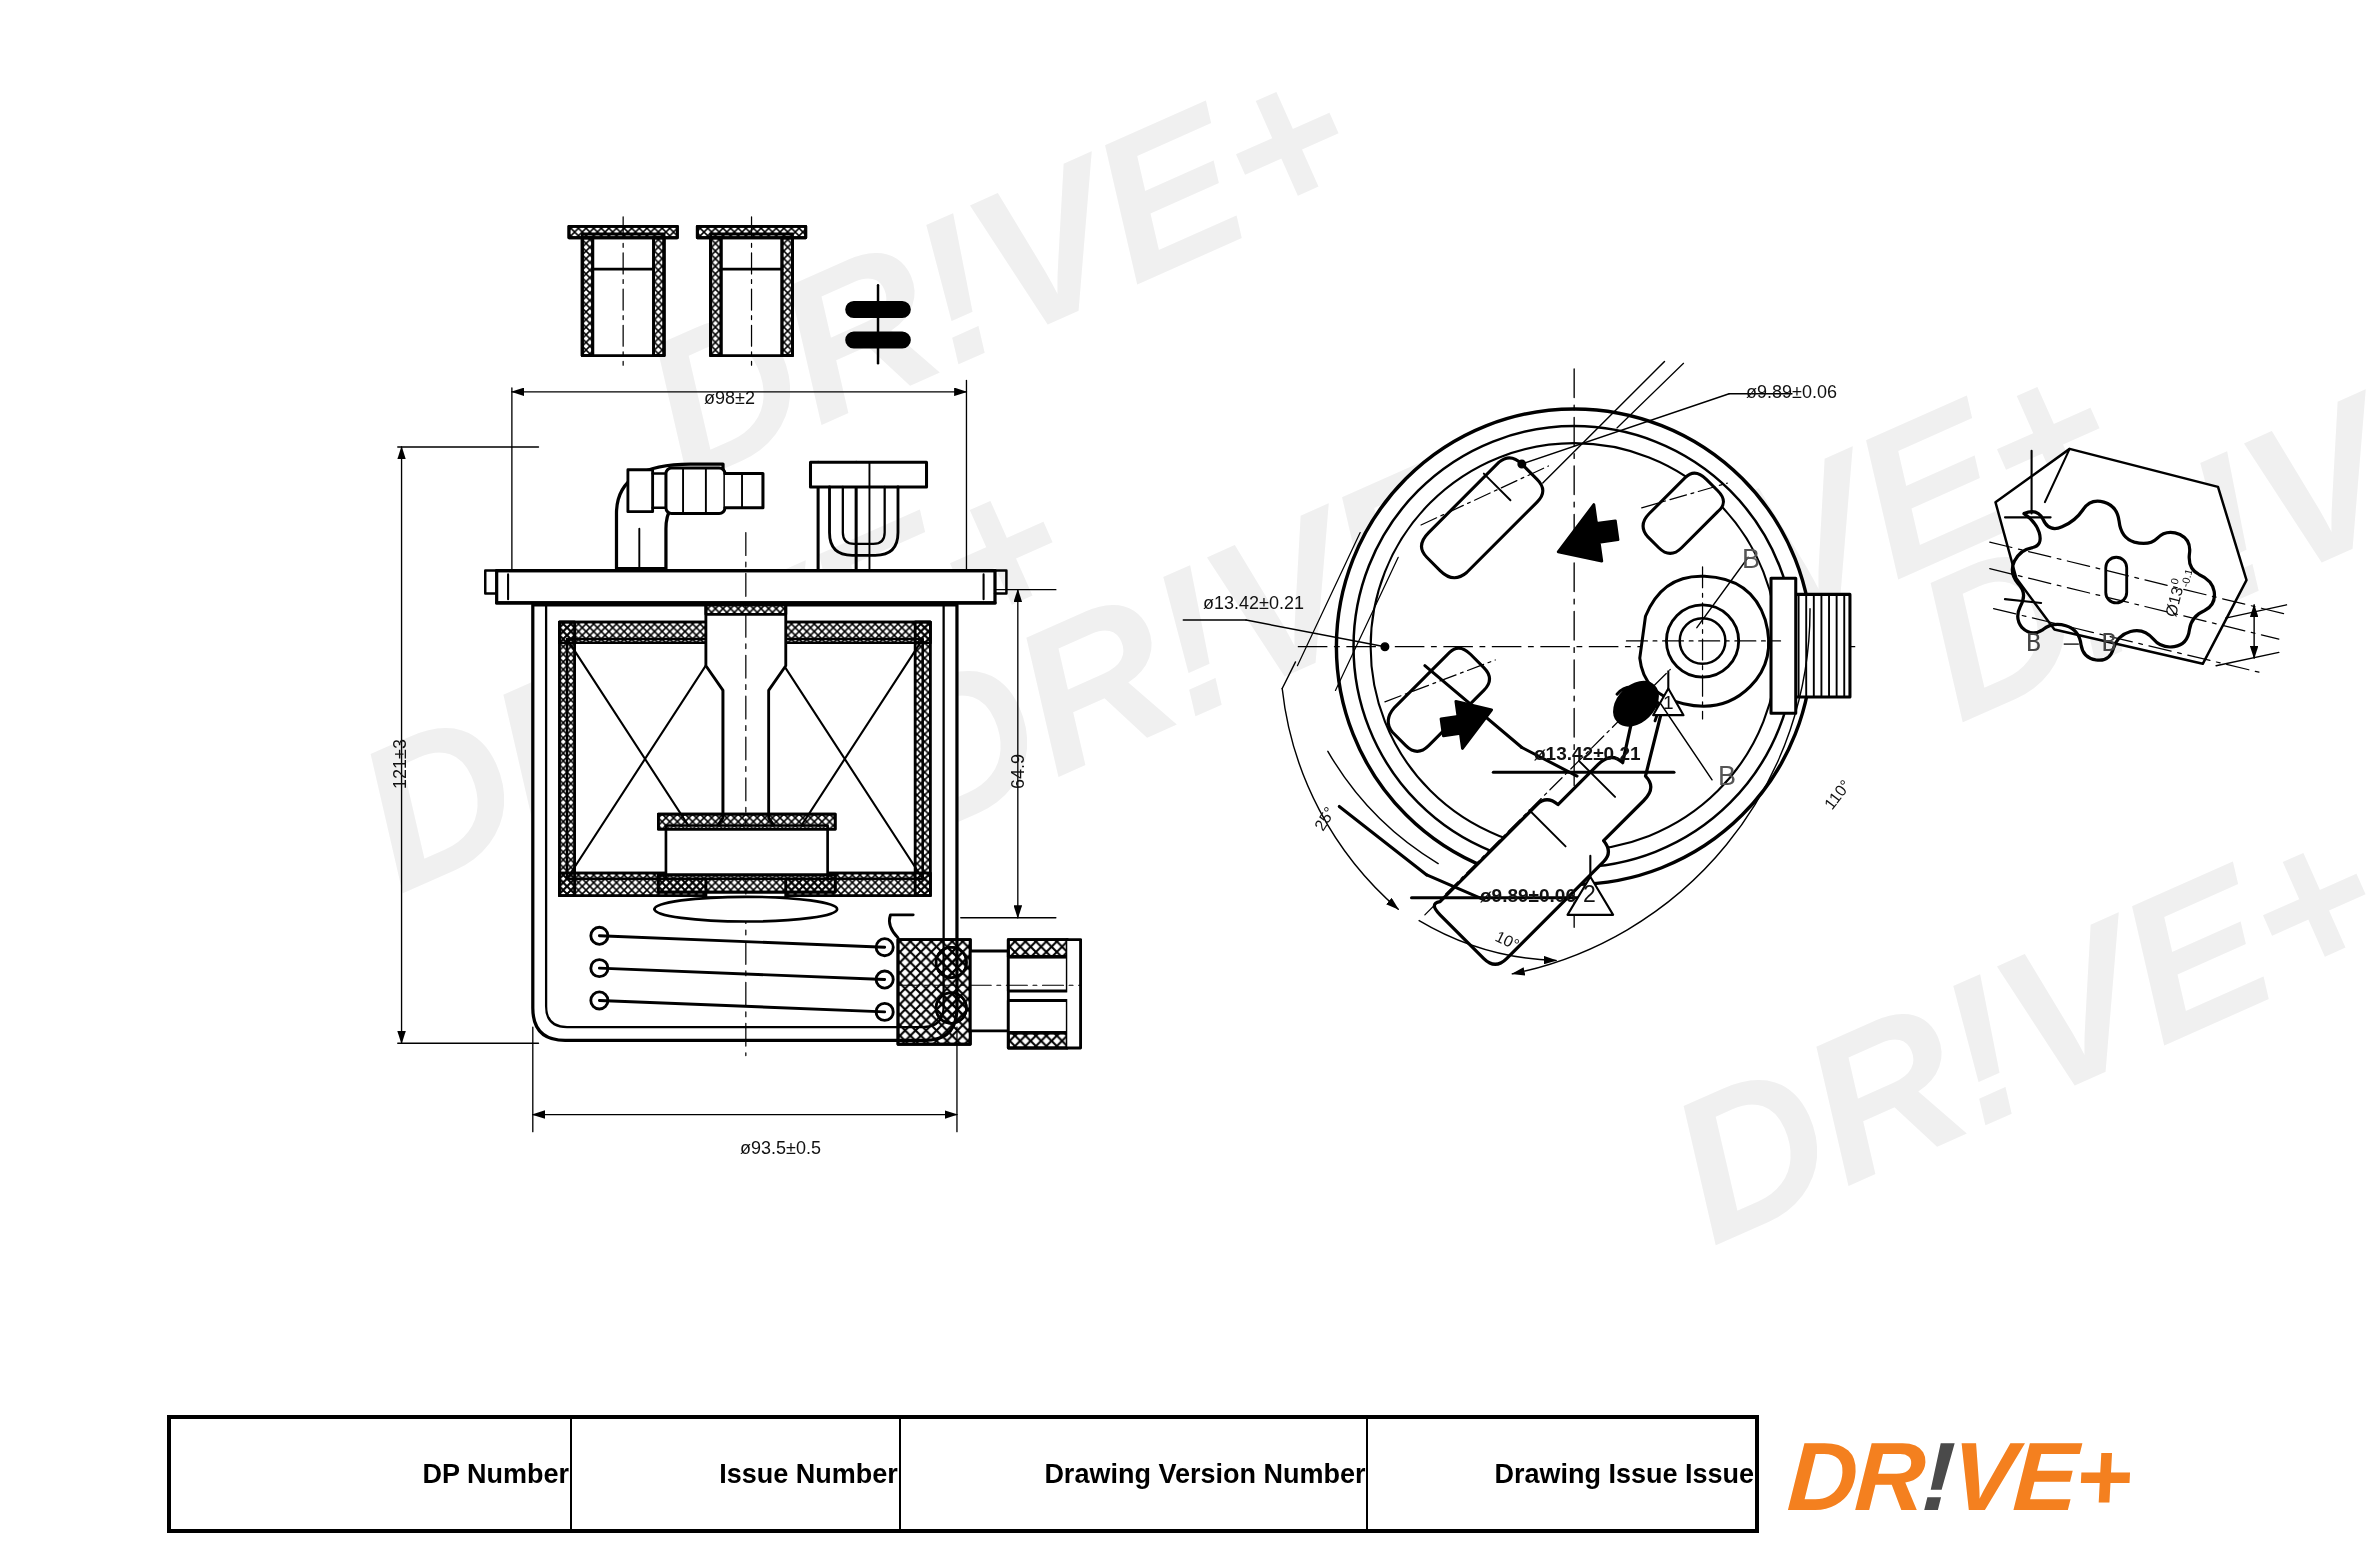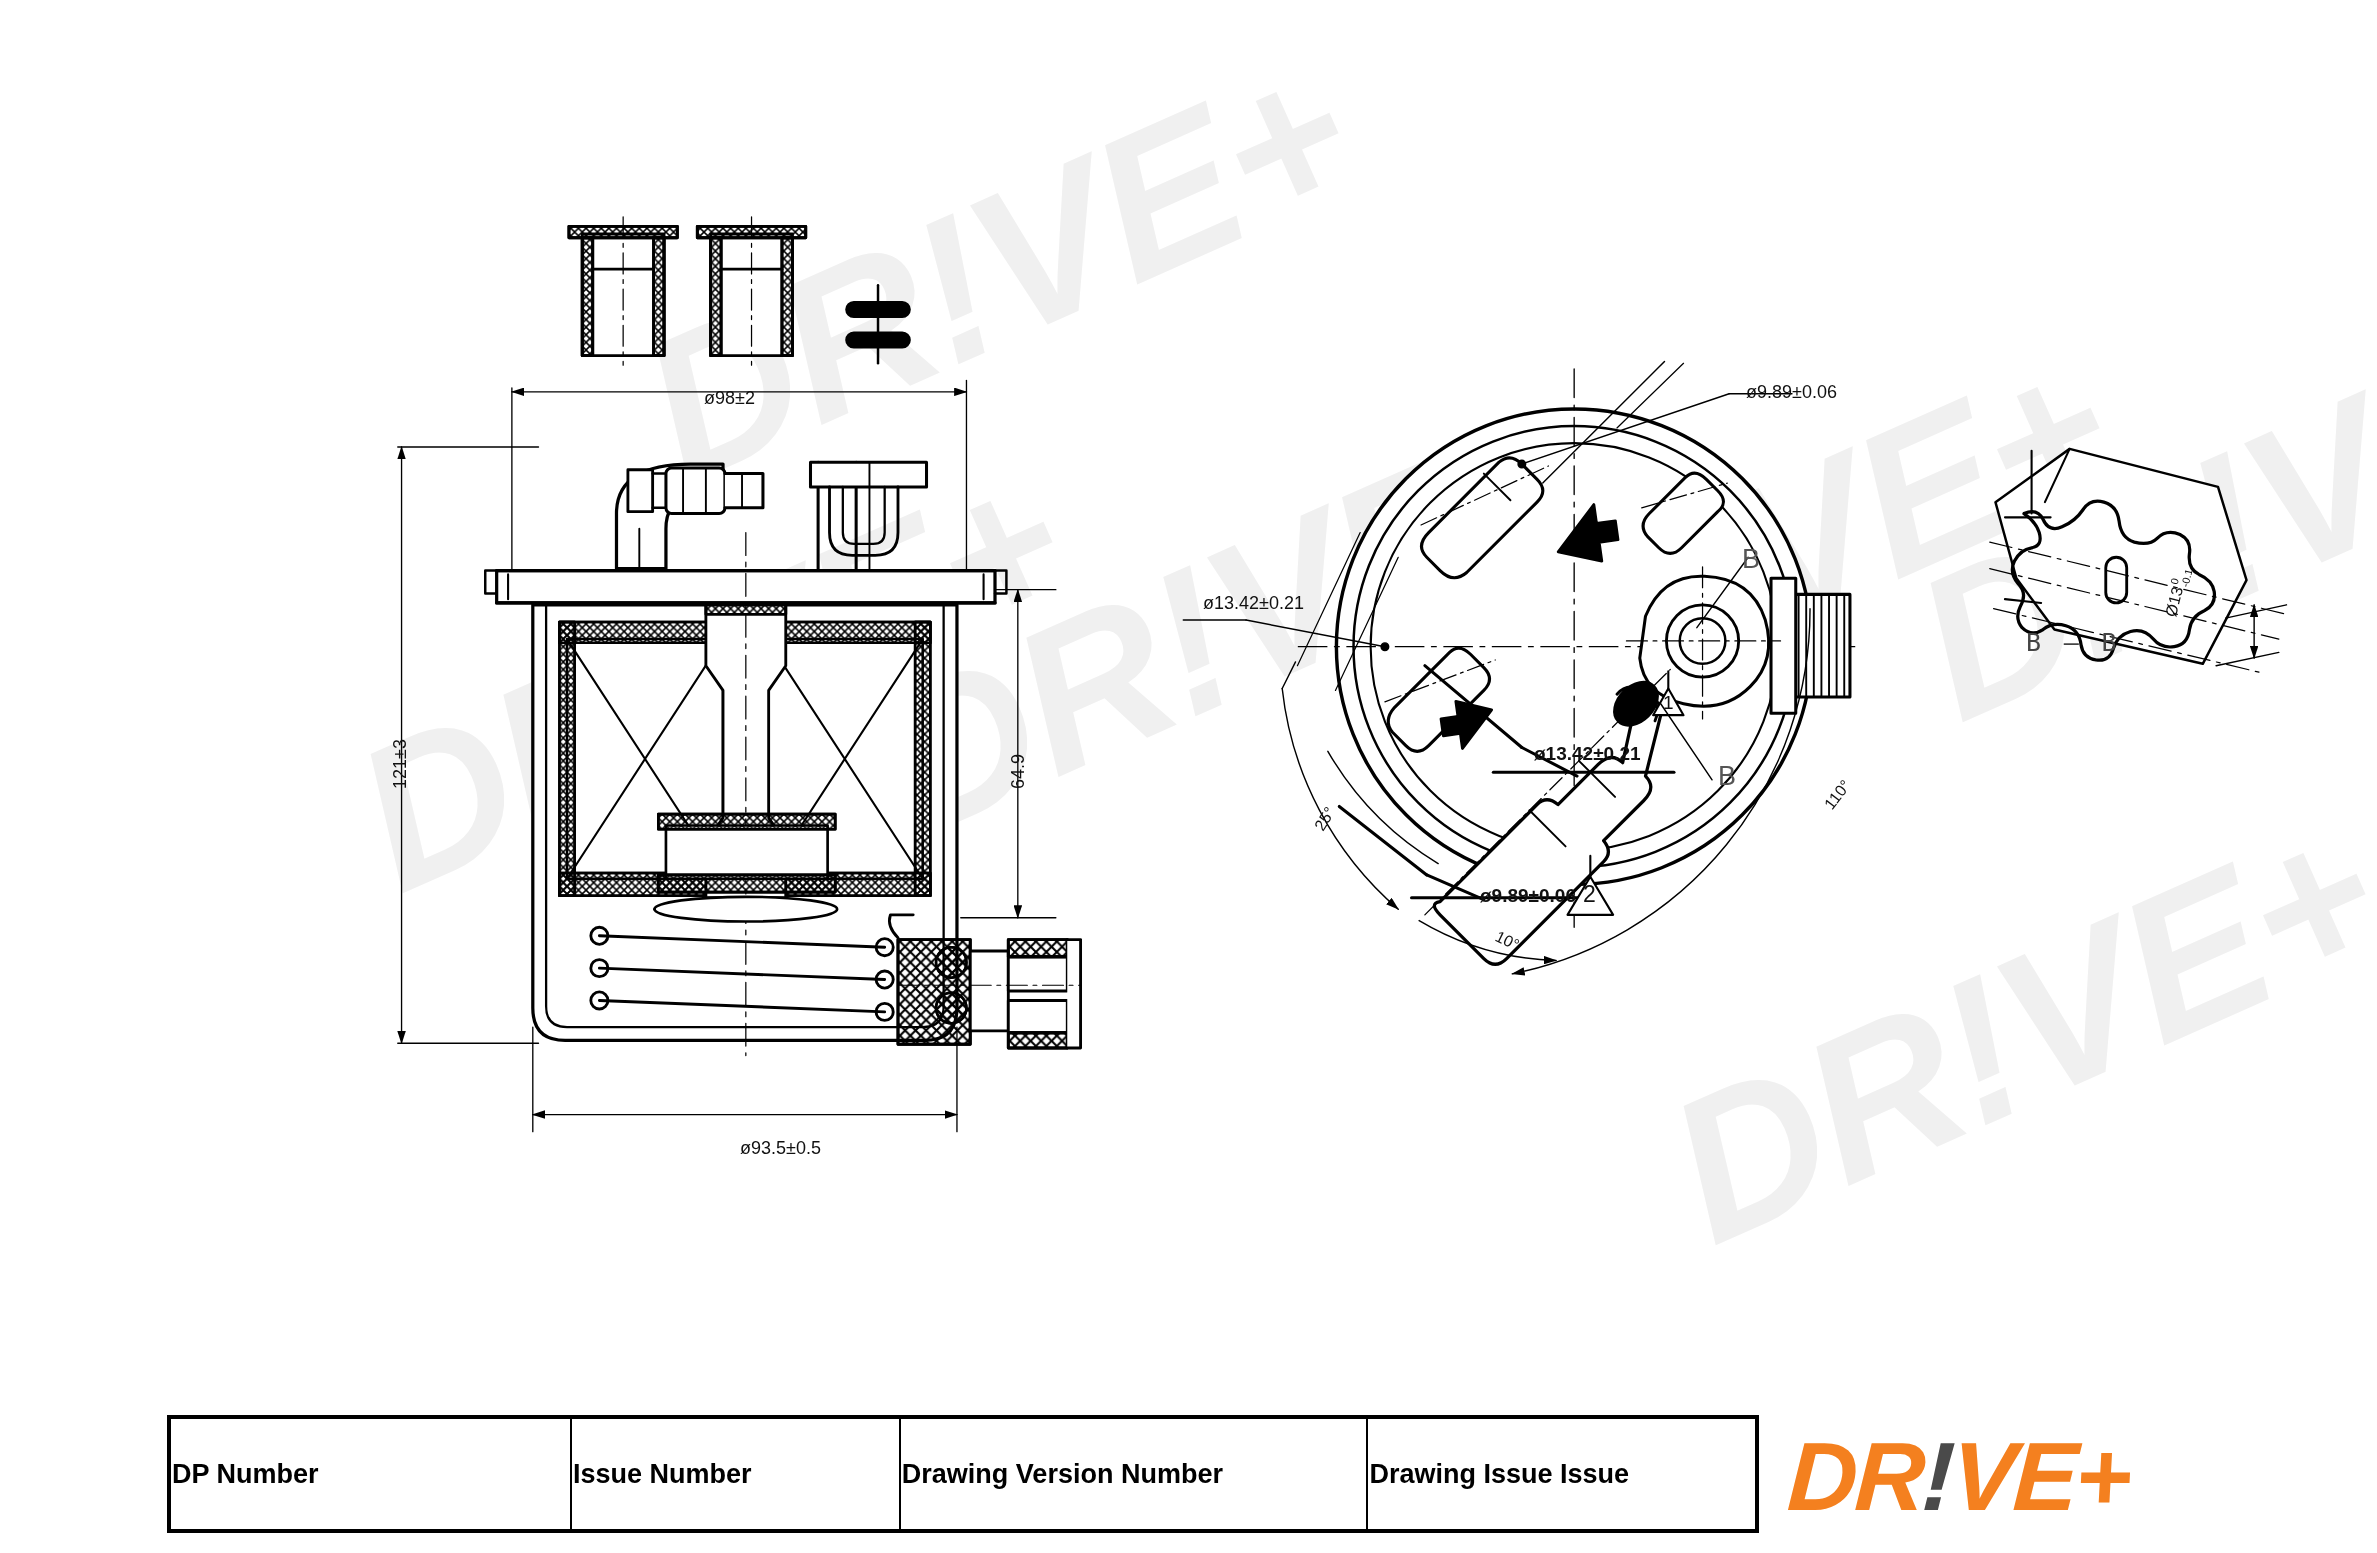--- a/index.html
+++ b/index.html
@@ -13,21 +13,21 @@
       transform:rotate(-24deg);transform-origin:left top;}
 
   
   #drawing-layer{position:absolute;inset:0;z-index:2;}
   svg{display:block;}
 
   
   #title-block{position:absolute;left:167px;top:1415px;width:1588px;height:114px;
       z-index:5;border:2.9px solid #000;border-collapse:collapse;}
   table.tb{border-collapse:collapse;width:1588px;height:114px;table-layout:fixed;}
-  table.tb td{border:2.9px solid #000;text-align:left;vertical-align:middle;
+  table.tb td{border:2.9px solid #000;text-align:right;vertical-align:middle;
       font-family:"Liberation Sans",sans-serif;font-weight:bold;color:#000;}
   td.h{font-size:27px;height:55px;}
   td.v{font-size:28.5px;height:59px;letter-spacing:0.5px;}
   .c1{width:285px;} .c2{width:233px;} .c3{width:333px;} .c4{width:276px;}
 
   
   #logo{position:absolute;left:1788px;top:1422px;width:571px;height:109px;z-index:6;
         display:flex;align-items:center;}
   #logo .logotext{font-family:"Liberation Sans",sans-serif;font-weight:bold;
         font-style:italic;font-size:97px;line-height:1;letter-spacing:-2.9px;

